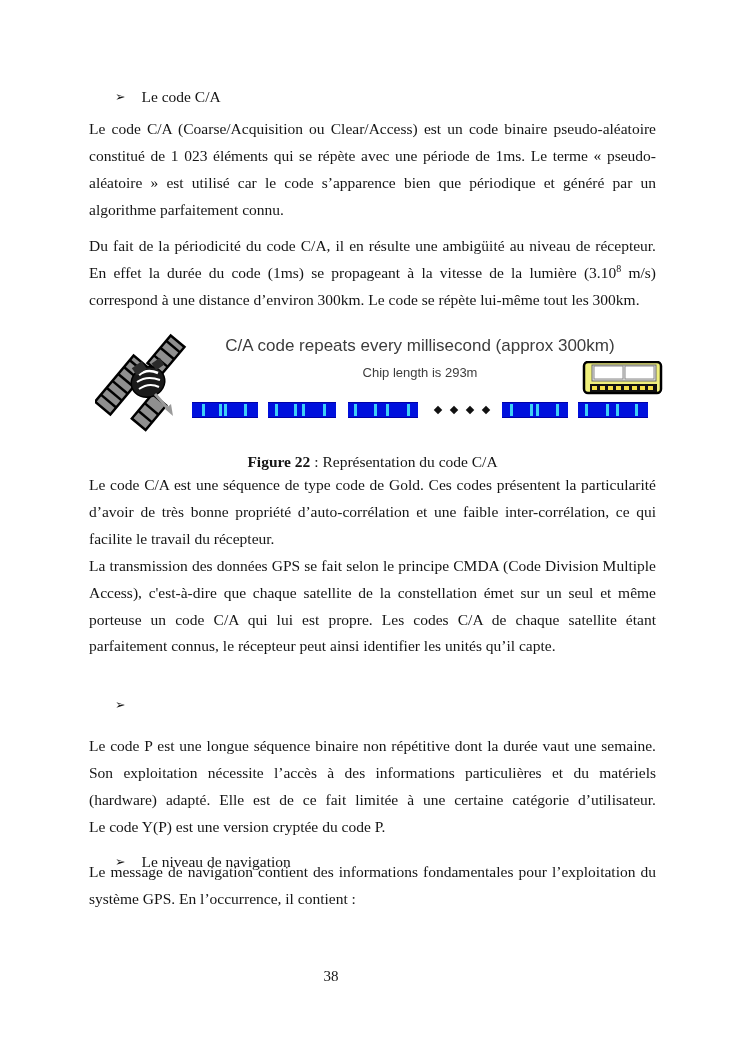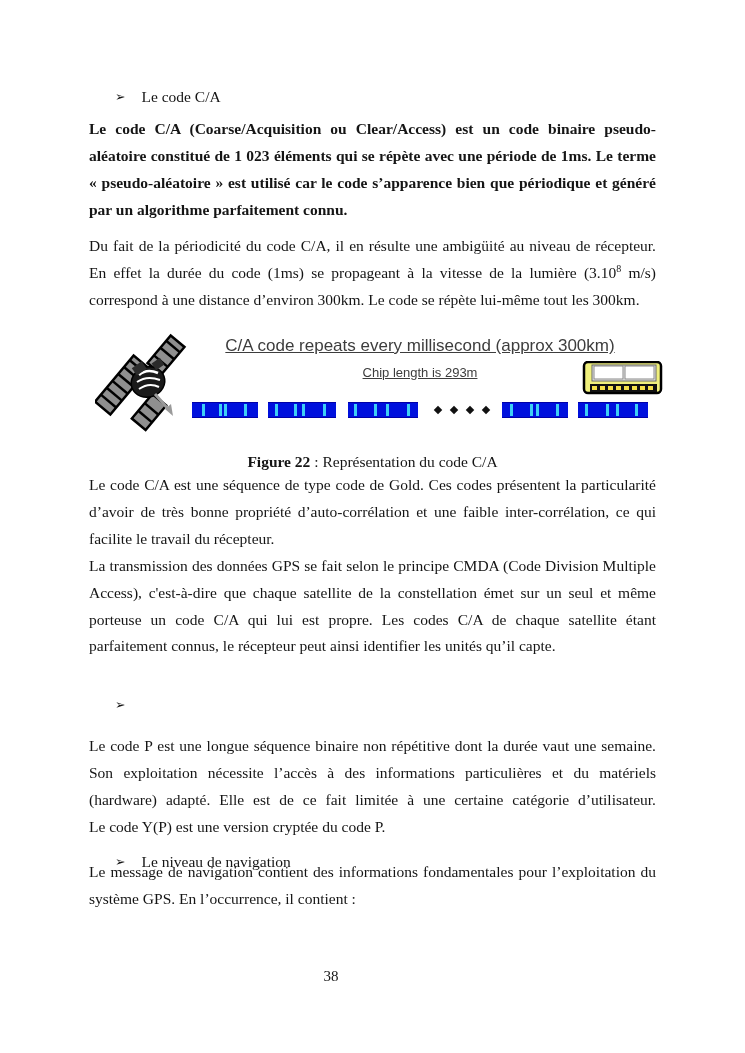--- a/index.html
+++ b/index.html
@@ -37,21 +37,20 @@
   }
   .figure-area { position: absolute; top: 330px; left: 89px; width: 580px; height: 106px; }
   .fig-text {
     position: absolute;
     left: 96px; top: 6px; width: 470px;
     text-align: center;
     font-family: "Liberation Sans", sans-serif;
     color: #3d3d3d;
     font-size: 17px;
     line-height: 20px;
-    text-decoration: underline;
   }
   .fig-text .fig-line2 { margin-top: 7px; font-size: 13px; }
   .sat-wrap { position: absolute; left: 6px; top: 0px; width: 98px; height: 102px; }
   .receiver-wrap { position: absolute; left: 493px; top: 31px; width: 82px; height: 38px; }
   .code-bar-row { position: absolute; left: 103px; top: 72px; width: 470px; height: 16px; }
   .code-seg {
     position: absolute; top: 0; height: 16px;
     background: var(--bar-color, #0011dd);
     border-top: 1px solid #0000a8;
     border-bottom: 1px solid #0000a8;
@@ -78,21 +77,21 @@
 </head>
 <body>
 
 <div class="page">
 
   <div class="block bullet-line" style="top: 86px;">
     <span class="bullet-marker">➢</span>
     <span>Le code C/A</span>
   </div>
 
-  <p class="block para" style="top: 116px; font-weight: bold;">Le code C/A (Coarse/Acquisition ou Clear/Access) est un code binaire pseudo-aléatoire constitué de 1 023 éléments qui se répète avec une période de 1ms. Le terme « pseudo-aléatoire » est utilisé car le code s’apparence bien que périodique et généré par un algorithme parfaitement connu.</p>
+  <p class="block para" style="top: 116px;">Le code C/A (Coarse/Acquisition ou Clear/Access) est un code binaire pseudo-aléatoire constitué de 1 023 éléments qui se répète avec une période de 1ms. Le terme « pseudo-aléatoire » est utilisé car le code s’apparence bien que périodique et généré par un algorithme parfaitement connu.</p>
 
   <p class="block para" style="top: 233px;"><span>Du fait de la périodicité du code C/A, il en résulte une ambigüité au niveau de récepteur.  En effet la durée du code (1ms) se propageant à la vitesse de la lumière (3.10</span><sup>8</sup><span> m/s) correspond à une distance d’environ 300km. Le code se répète lui-même tout les  300km.</span></p>
 
   <div class="figure-area">
 
     <div class="sat-wrap">
       <svg width="98" height="102" viewBox="0 0 98 102">
 
         <g transform="translate(27,55) rotate(-50)">
           <rect x="-30" y="-10" width="60" height="20" fill="#8f8f8f" stroke="#000" stroke-width="2.5"></rect>

